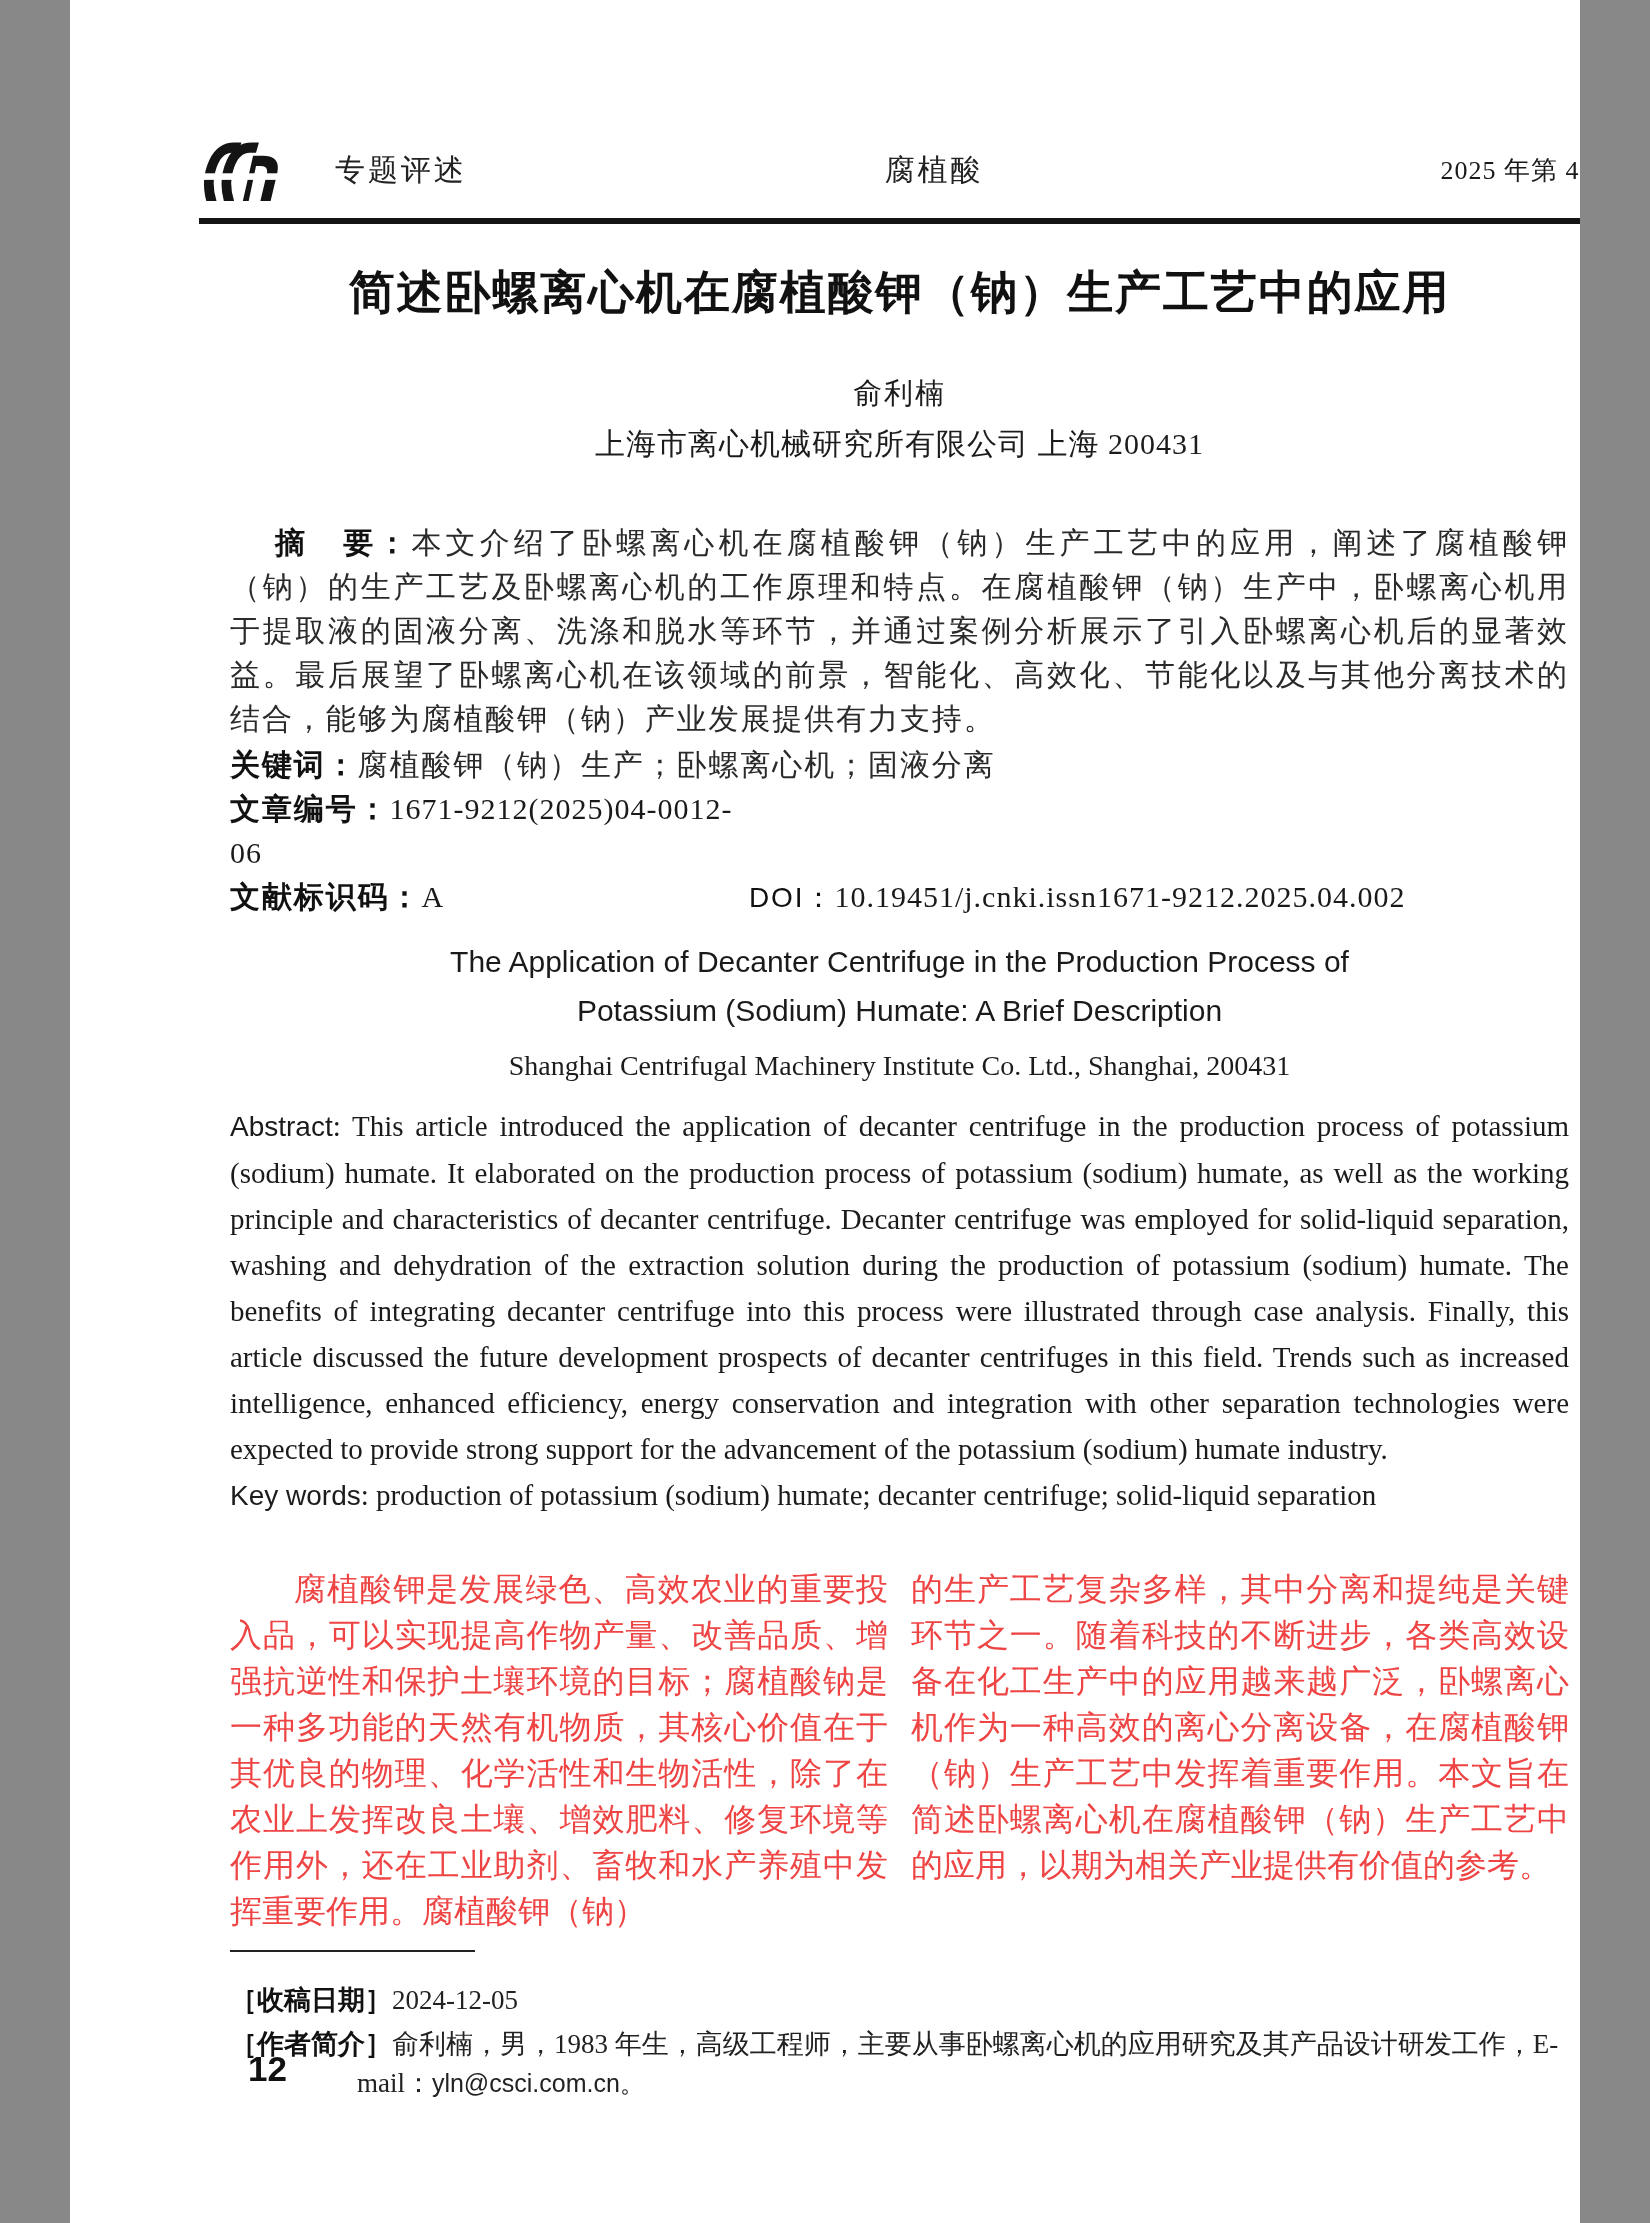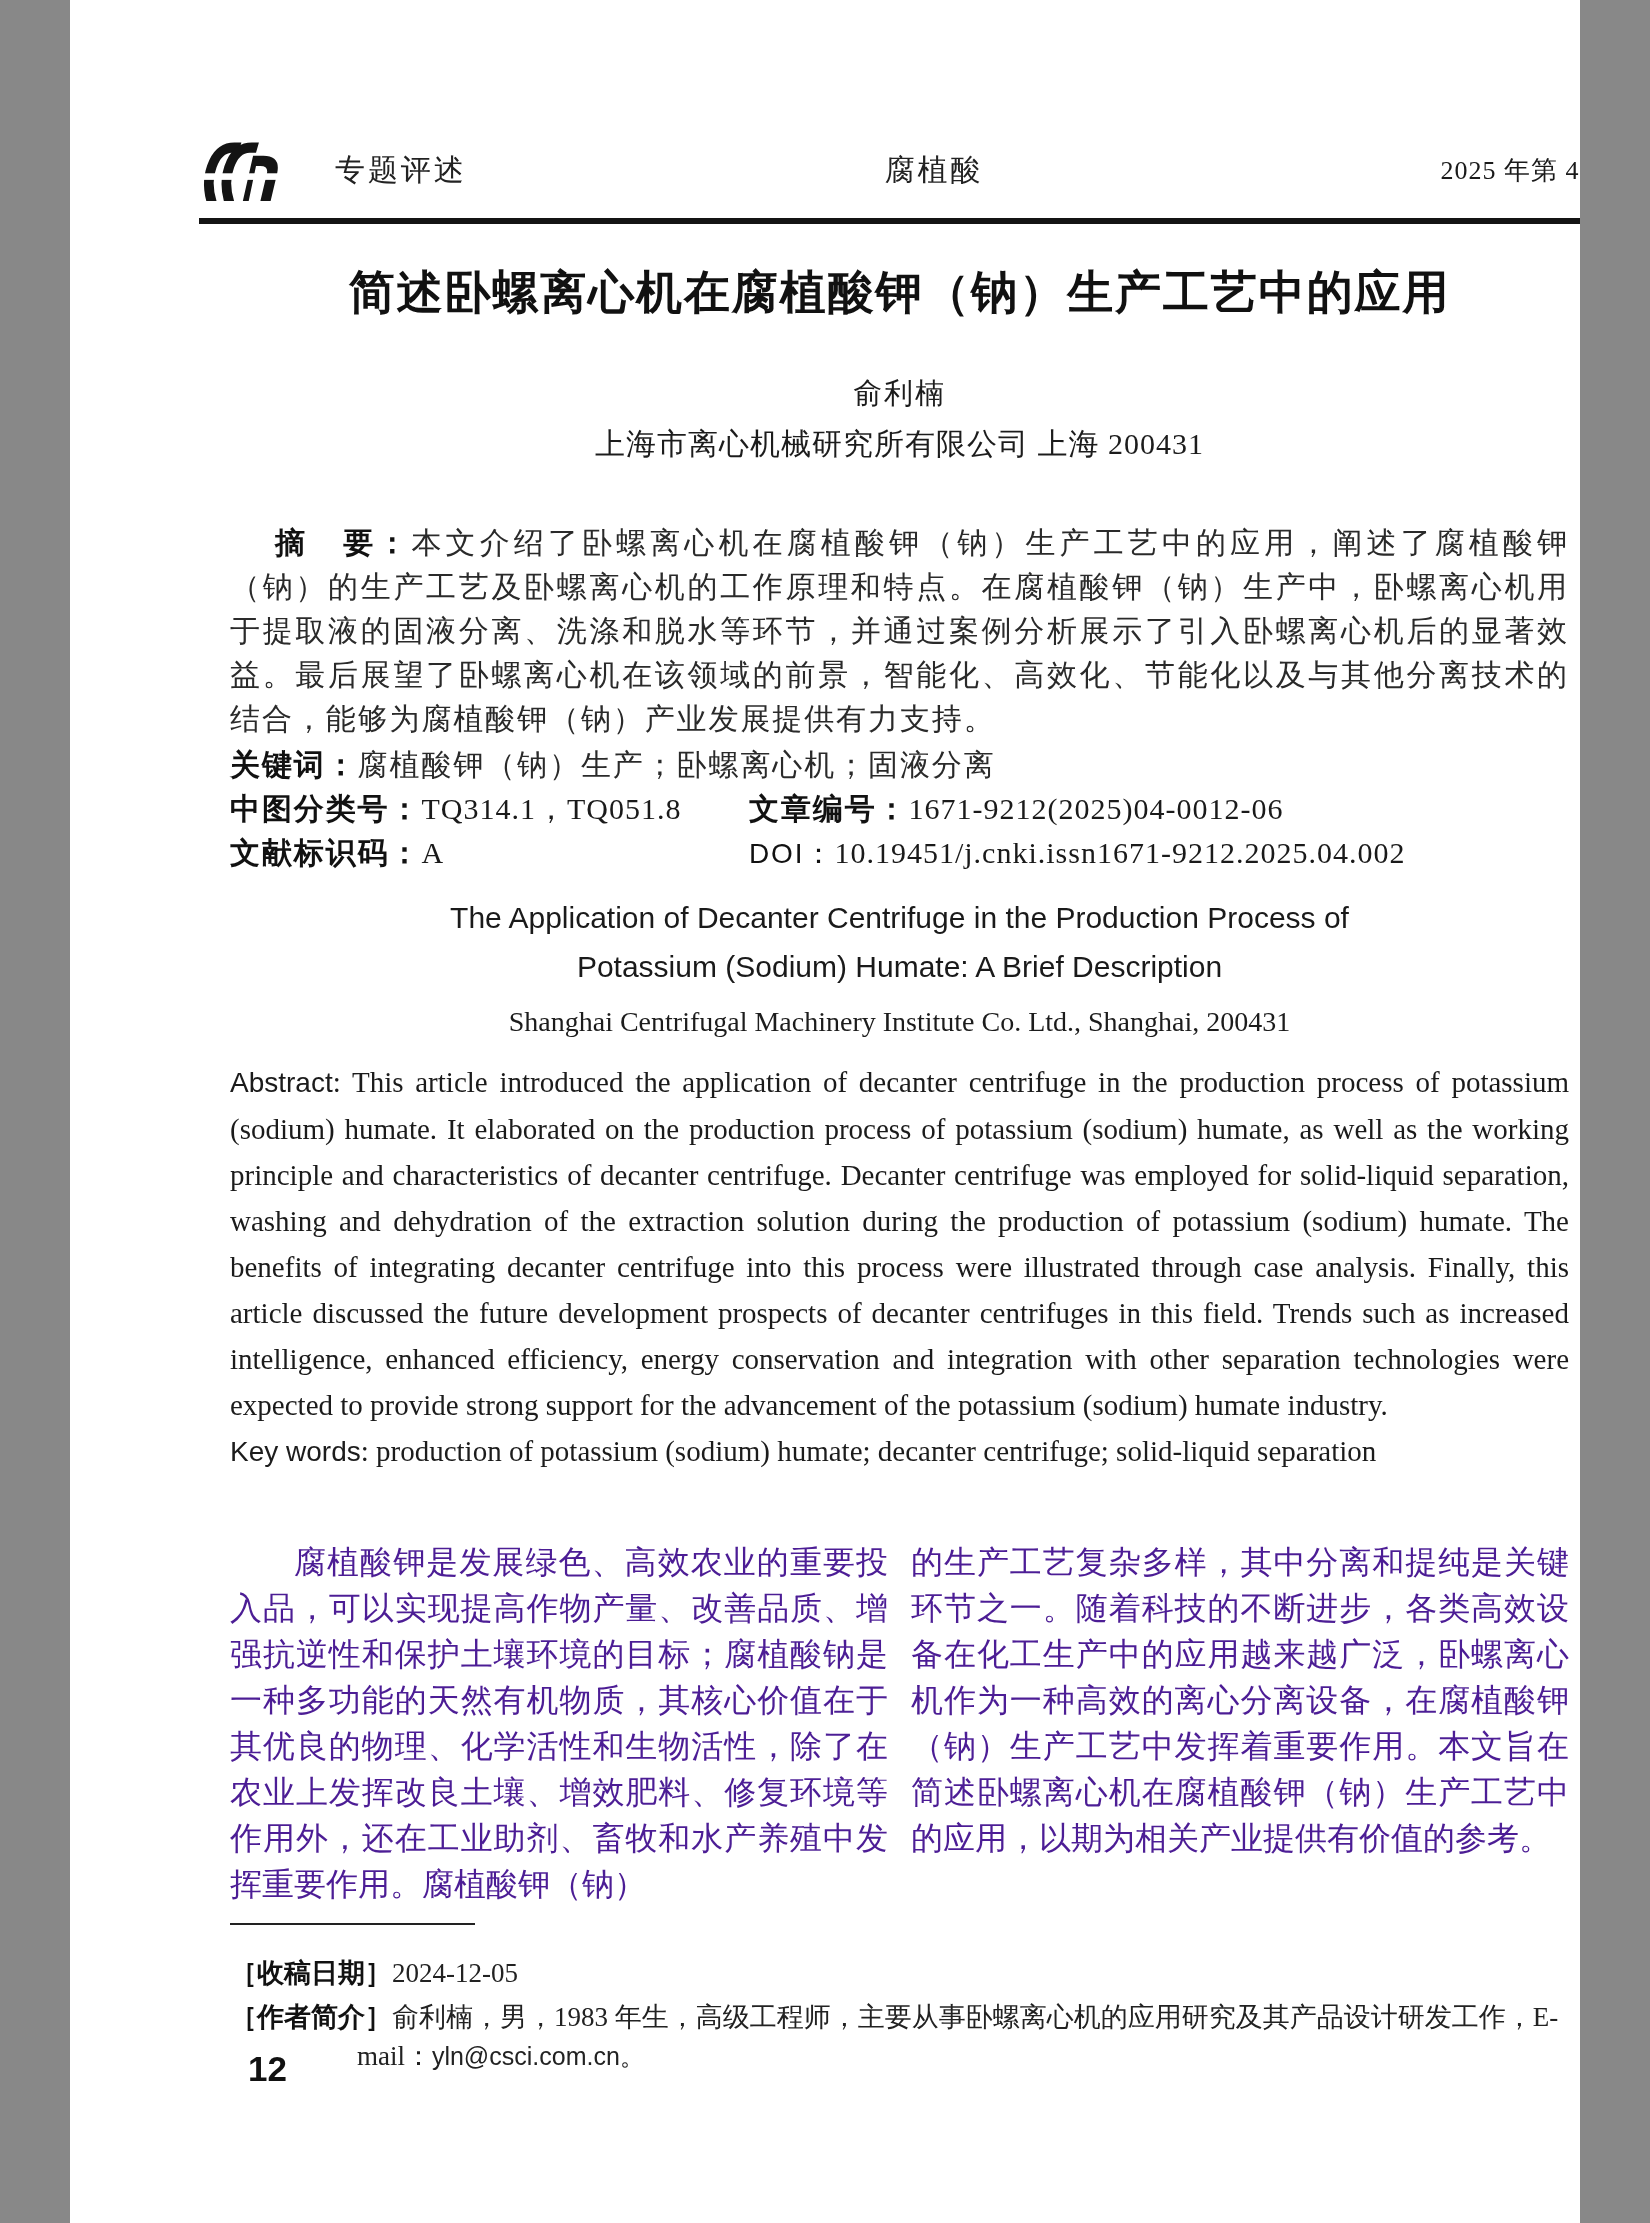--- a/index.html
+++ b/index.html
@@ -68,22 +68,22 @@
   .en-affiliation { text-align:center; font-size:28px; margin-top:14.6px; }
   .abstract-en {
     margin-top:21.3px;
     font-size:29px; line-height:46px; text-align:justify; color:#1b1b1b;
   }
   .label-en { font-family:"Liberation Sans", sans-serif; font-size:28px; }
   .kw-en { font-size:29px; line-height:46px; margin-top:0px; text-align:justify; }
 
   
   .body-cols {
-    display:flex; gap:23px; margin-top:64px;
-    font-size:32px; line-height:46px; text-align:justify; color:#4c1d95;
+    display:flex; gap:23px; margin-top:47px;
+    font-size:32px; line-height:46px; text-align:justify; color:#ef4444;
   }
   .body-col { flex:1; }
   .indent-first { text-indent:2em; }
 
   
   .footnote-rule { width:245px; border-top:2.9px solid #222; margin-top:15.5px; }
   .footnotes { margin-top:29px; font-size:27px; line-height:39px; color:#222; }
   .footnote-item { padding-left:4.7em; text-indent:-4.7em; margin-bottom:4.9px; }
   .fn-label { font-weight:bold; color:#111; }
   .fn-email { font-family:"Liberation Sans", sans-serif; font-size:25px; }
@@ -117,21 +117,20 @@
 
     <div class="cn-title">简述卧螺离心机在腐植酸钾（钠）生产工艺中的应用</div>
     <div class="cn-author">俞利楠</div>
     <div class="cn-affiliation">上海市离心机械研究所有限公司 上海 200431</div>
 
     <p class="abstract-cn"><span class="label-cn">摘　要：</span><span>本文介绍了卧螺离心机在腐植酸钾（钠）生产工艺中的应用，阐述了腐植酸钾（钠）的生产工艺及卧螺离心机的工作原理和特点。在腐植酸钾（钠）生产中，卧螺离心机用于提取液的固液分离、洗涤和脱水等环节，并通过案例分析展示了引入卧螺离心机后的显著效益。最后展望了卧螺离心机在该领域的前景，智能化、高效化、节能化以及与其他分离技术的结合，能够为腐植酸钾（钠）产业发展提供有力支持。</span></p>
 
     <p class="kw-line"><span class="label-cn">关键词：</span><span>腐植酸钾（钠）生产；卧螺离心机；固液分离</span></p>
 
     <div class="meta-grid">
-      <div><span class="label-cn">中图分类号：</span><span>TQ314.1，TQ051.8</span></div>
       <div><span class="label-cn">文章编号：</span><span>1671-9212(2025)04-0012-06</span></div>
     </div>
     <div class="meta-grid">
       <div><span class="label-cn">文献标识码：</span><span>A</span></div>
       <div><span class="label-cn meta-label-en">DOI：</span><span>10.19451/j.cnki.issn1671-9212.2025.04.002</span></div>
     </div>
 
     <div class="en-title">
       <div>The Application of Decanter Centrifuge in the Production Process of</div>
       <div>Potassium (Sodium) Humate: A Brief Description</div>

